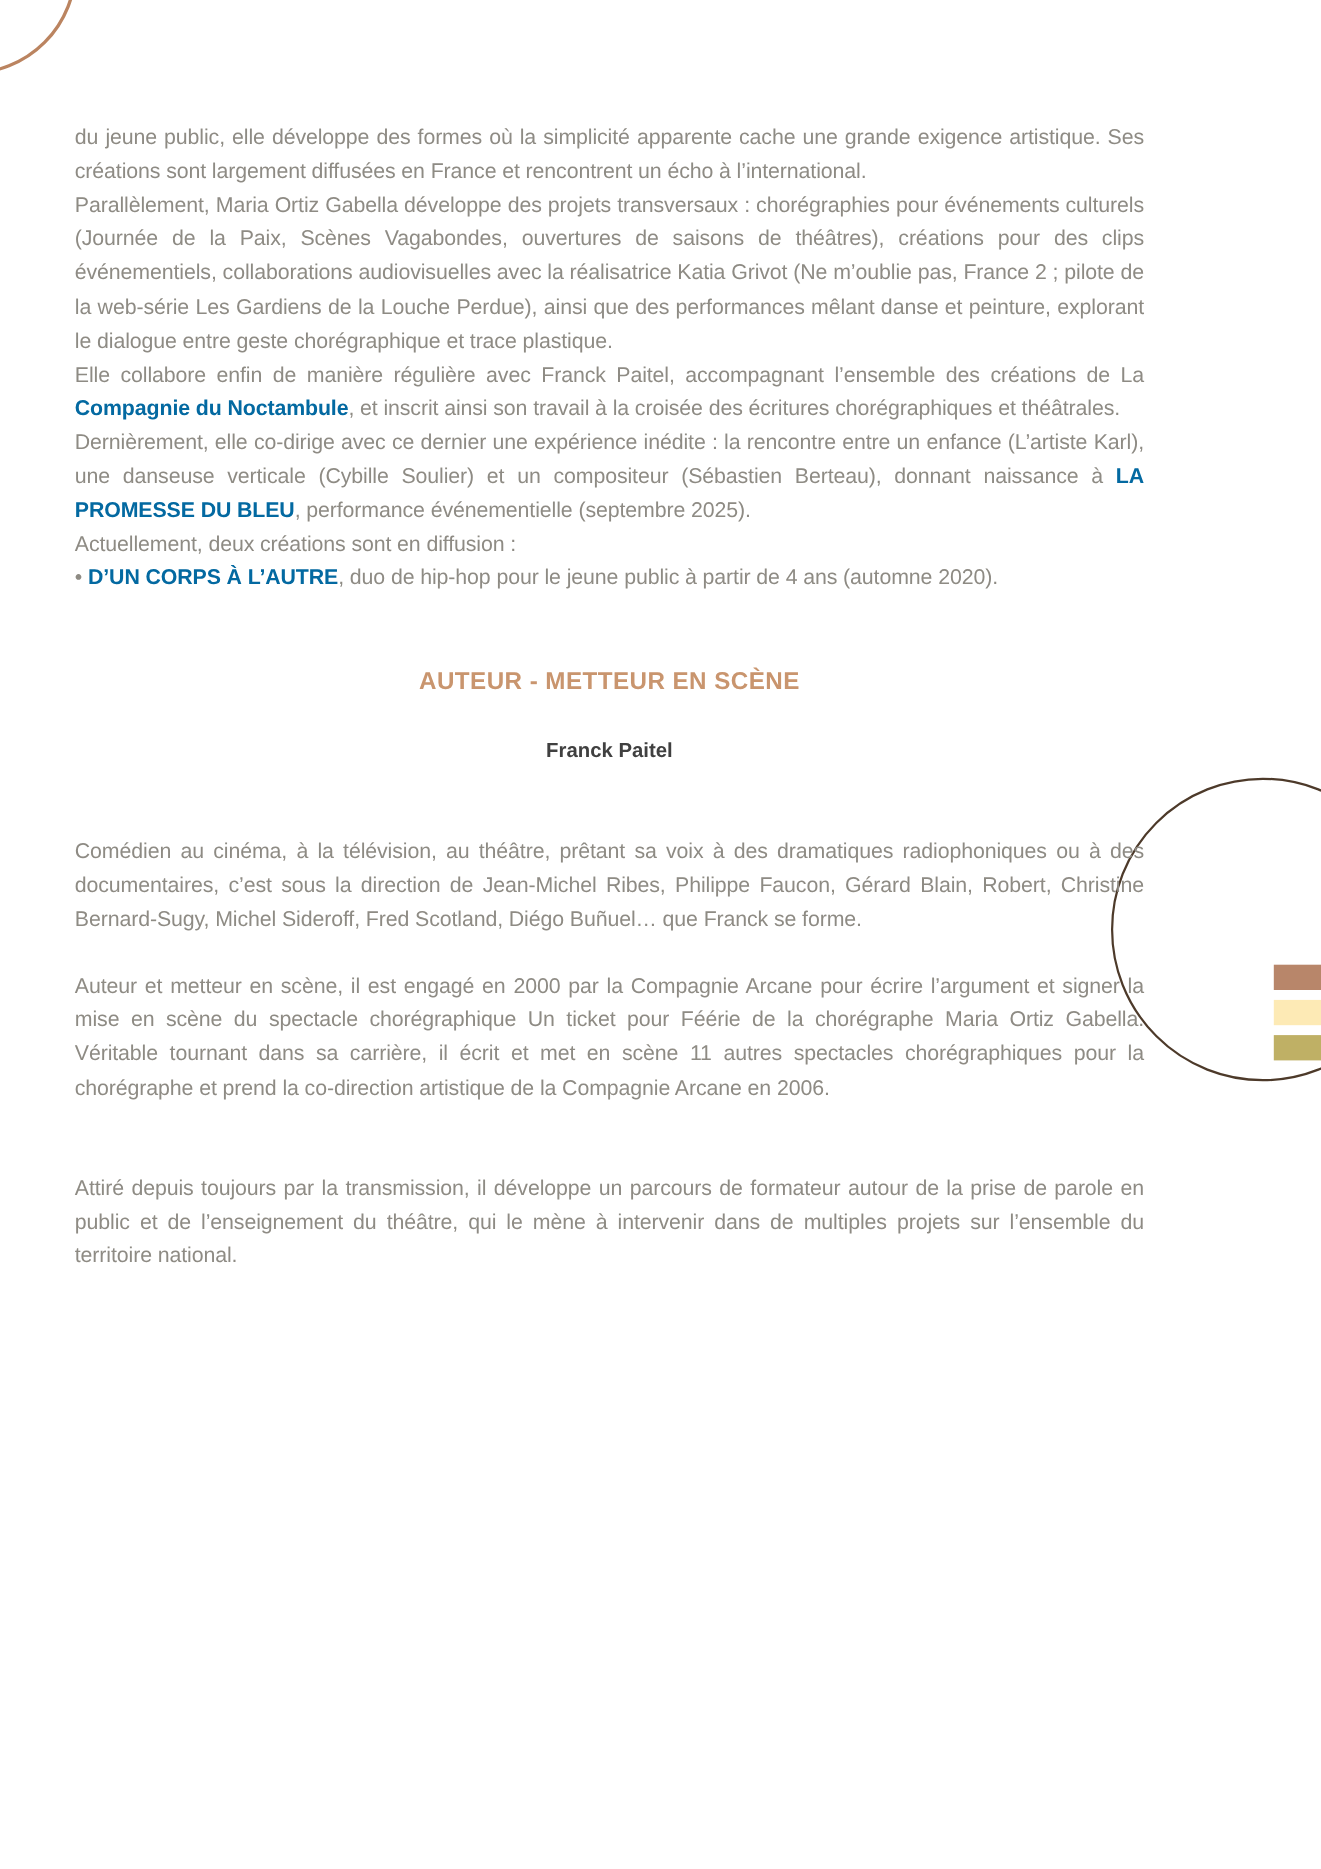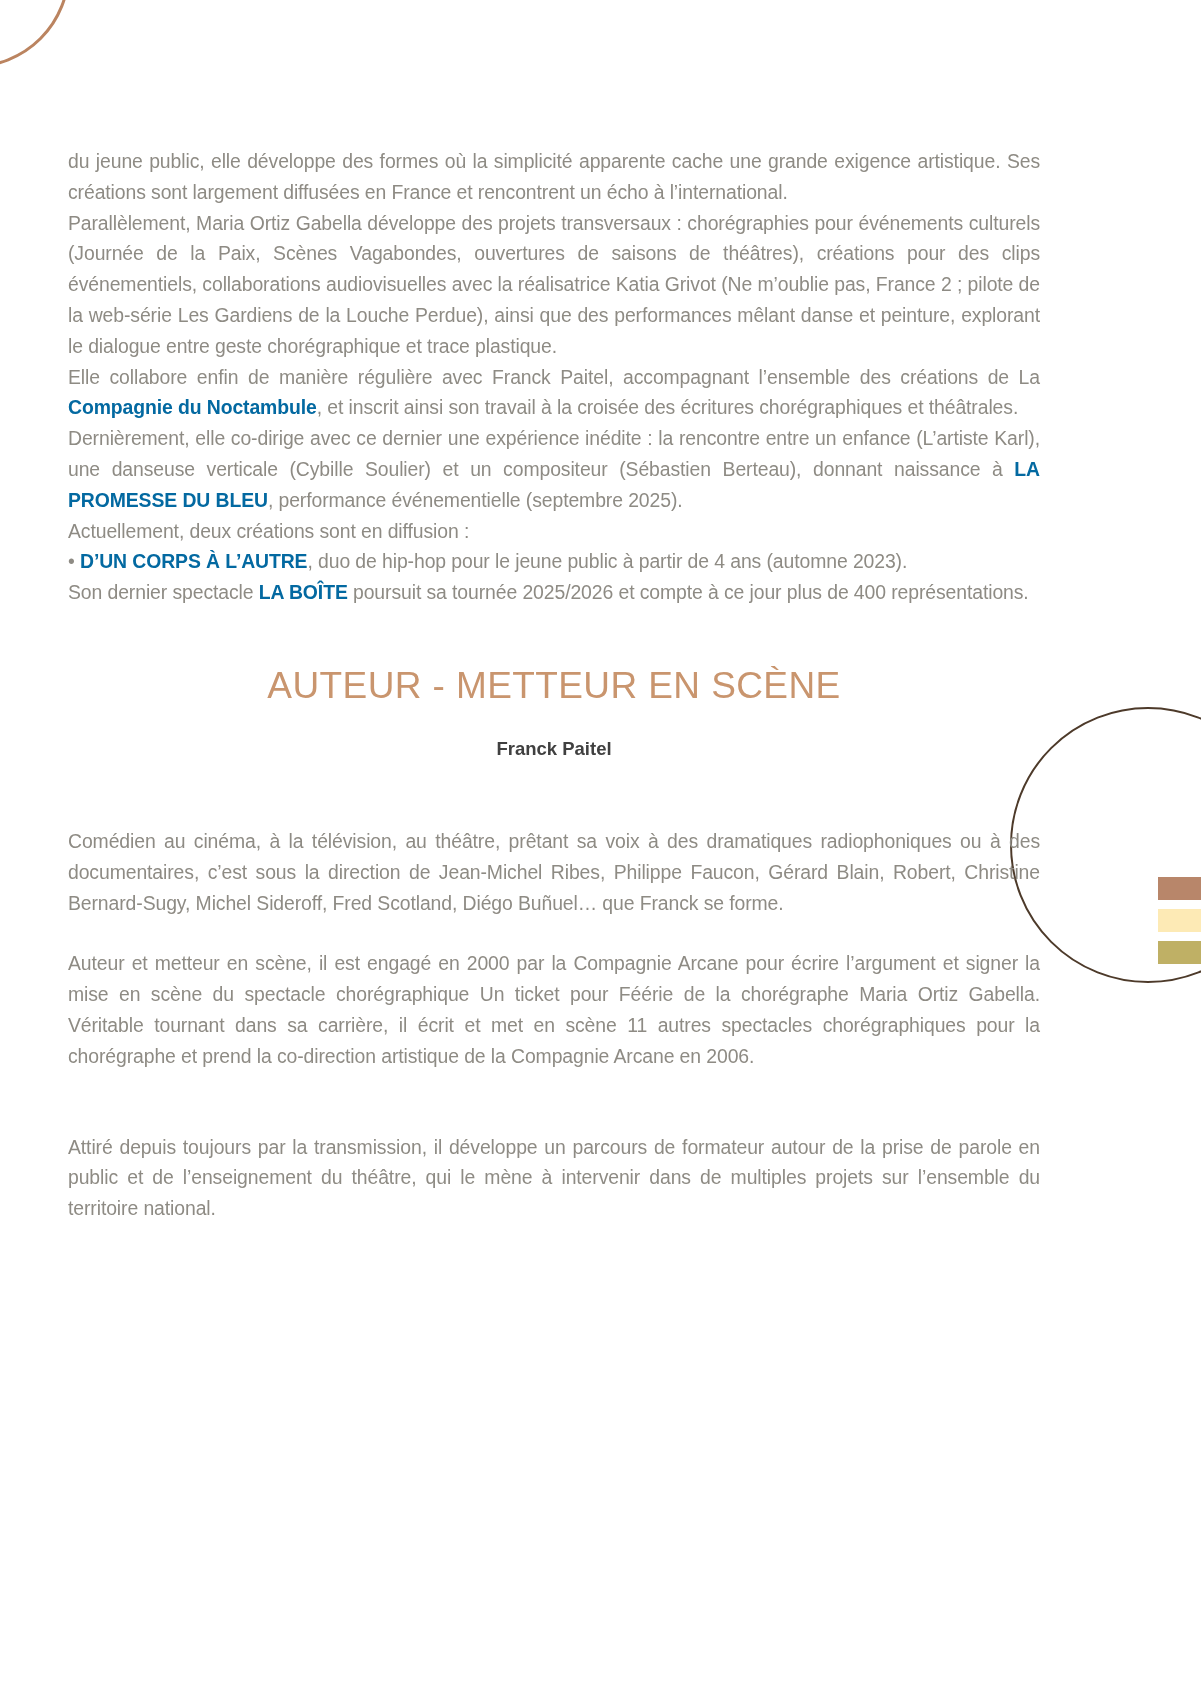--- a/index.html
+++ b/index.html
@@ -59,21 +59,20 @@
     margin-bottom: 9px;
     width: 60px;
   }
 
   
   .content {
     position: absolute;
     left: 68px;
     top: 110px;
     width: 972px;
-    margin-top: 36px;
   }
 
   p.body {
     margin: 0;
     color: #8e8b84;
     font-size: 19.4px;
     line-height: 30.8px;
     text-align: justify;
     text-justify: inter-word;
     letter-spacing: -0.1px;
@@ -91,22 +90,22 @@
     font-weight: 700;
     color: #0369a1;
   }
   .gap-para { height: 30px; }
 
   
   .section-title {
     margin: 0;
     text-align: center;
     color: #c9956e;
-    font-size: 37px;
-    font-weight: 400;
+    font-size: 22px;
+    font-weight: 700;
     letter-spacing: 0.4px;
     line-height: 44px;
   }
   .section-subtitle {
     margin: 0;
     text-align: center;
     color: #404040;
     font-size: 18.5px;
     font-weight: 700;
     line-height: 30px;
@@ -132,22 +131,21 @@
   </div>
 
   <div class="content">
 
     <div id="top-paragraphs">
         <p class="body"><span>du jeune public, elle développe des formes où la simplicité apparente cache une grande exigence artistique. Ses créations sont largement diffusées en France et rencontrent un écho à l’international.</span></p>
         <p class="body"><span>Parallèlement, Maria Ortiz Gabella développe des projets transversaux : chorégraphies pour événements culturels (Journée de la Paix, Scènes Vagabondes, ouvertures de saisons de théâtres), créations pour des clips événementiels, collaborations audiovisuelles avec la réalisatrice Katia Grivot (Ne m’oublie pas, France 2 ; pilote de la web-série Les Gardiens de la Louche Perdue), ainsi que des performances mêlant danse et peinture, explorant le dialogue entre geste chorégraphique et trace plastique.</span></p>
         <p class="body"><span>Elle collabore enfin de manière régulière avec Franck Paitel, accompagnant l’ensemble des créations de La </span><strong>Compagnie du Noctambule</strong><span>, et inscrit ainsi son travail à la croisée des écritures chorégraphiques et théâtrales.</span></p>
         <p class="body"><span>Dernièrement, elle co-dirige avec ce dernier une expérience inédite : la rencontre entre un enfance (L’artiste Karl), une danseuse verticale (Cybille Soulier) et un compositeur (Sébastien Berteau), donnant naissance à </span><strong>LA PROMESSE DU BLEU</strong><span>, performance événementielle (septembre 2025).</span></p>
         <p class="body"><span>Actuellement, deux créations sont en diffusion :</span></p>
-        <p class="body"><span>• </span><strong>D’UN CORPS À L’AUTRE</strong><span>, duo de hip-hop pour le jeune public à partir de 4 ans (automne 2023).</span></p>
-        <p class="body"><span>Son dernier spectacle </span><strong>LA BOÎTE</strong><span> poursuit sa tournée 2025/2026 et compte à ce jour plus de 400 représentations.</span></p>
+        <p class="body"><span>• </span><strong>D’UN CORPS À L’AUTRE</strong><span>, duo de hip-hop pour le jeune public à partir de 4 ans (automne 2020).</span></p>
       </div>
 
     <div class="spacer-before-title"></div>
 
     <h2 class="section-title">AUTEUR - METTEUR EN SCÈNE</h2>
 
     <div class="spacer-after-title"></div>
 
     <h3 class="section-subtitle">Franck Paitel</h3>
 

